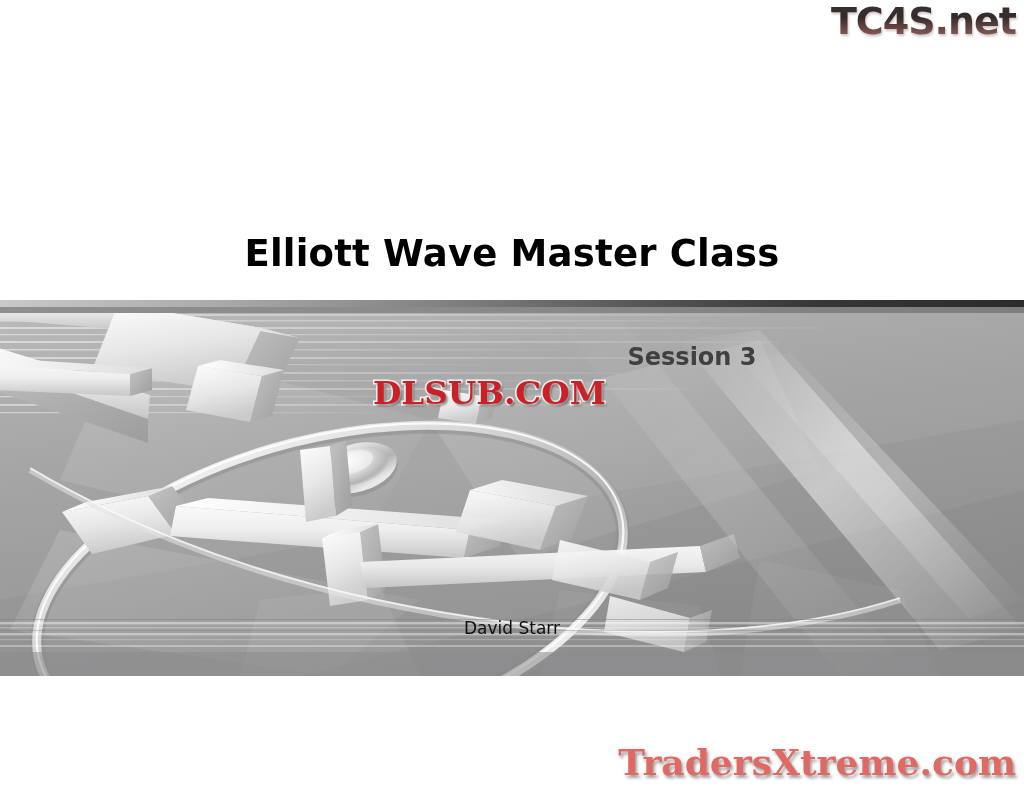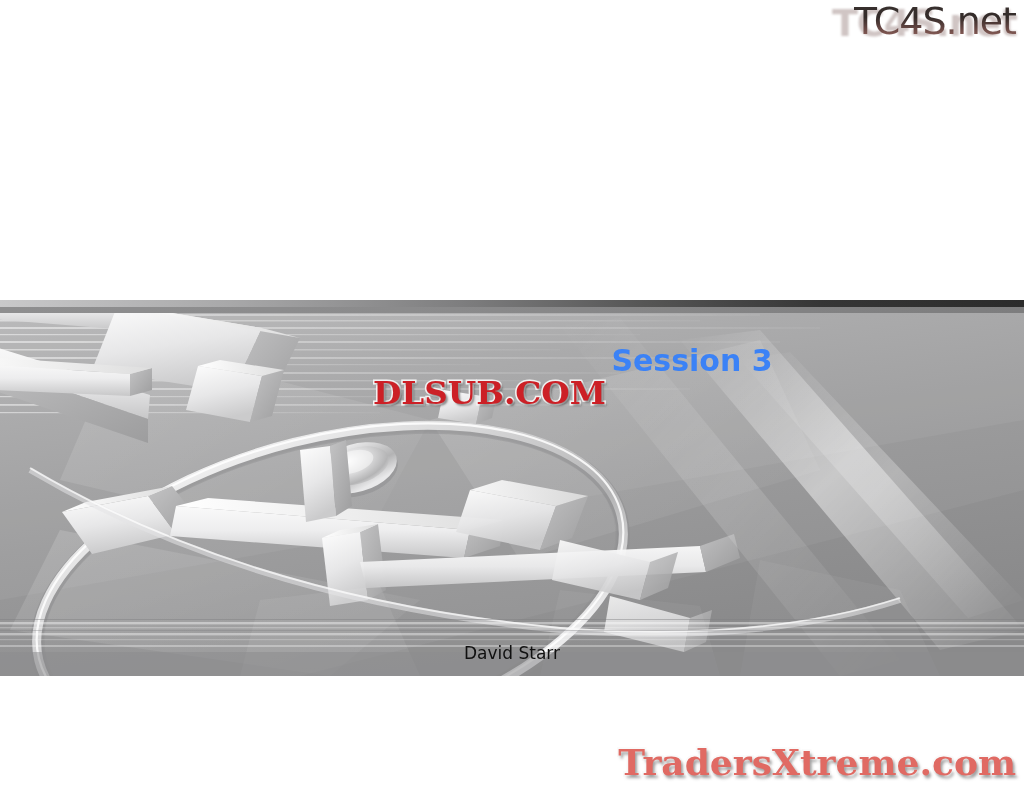--- a/index.html
+++ b/index.html
@@ -20,21 +20,21 @@
     inset: 0;
     background: #ffffff;
   }
 
   
   .tc4s-logo {
     position: absolute;
     top: 2px;
     right: 8px;
     font-family: "DejaVu Sans", "Liberation Sans", sans-serif;
-    font-weight: normal;
+    font-weight: bold;
     font-size: 38px;
     letter-spacing: -1px;
     line-height: 1;
     color: #2e2321;
     background: linear-gradient(180deg, #3a3230 0%, #332b29 40%, #6b4a46 72%, #9c6b64 100%);
     -webkit-background-clip: text;
     background-clip: text;
     -webkit-text-fill-color: transparent;
     text-shadow: none;
     white-space: nowrap;
@@ -79,23 +79,23 @@
   }
   .band svg { display: block; }
 
   
   .session-label {
     position: absolute;
     left: 0;
     right: 0;
     top: 343px;
     text-align: center;
-    font-size: 30px;
-    font-weight: bold;
-    color: #3b82f6;
+    font-size: 24px;
+    font-weight: bold;
+    color: #404040;
     padding-left: 360px;
     box-sizing: border-box;
     font-family: "DejaVu Sans", "Liberation Sans", sans-serif;
   }
 
   
   .dlsub-wm {
     position: absolute;
     left: 373px;
     top: 374px;
@@ -114,21 +114,21 @@
   }
   .dlsub-wm span {
     position: relative;
   }
 
   
   .presenter {
     position: absolute;
     left: 0;
     right: 0;
-    top: 643px;
+    top: 618px;
     text-align: center;
     font-size: 17px;
     color: #101010;
     font-family: "DejaVu Sans", "Liberation Sans", sans-serif;
   }
 
   
   .tx-wm {
     position: absolute;
     right: 8px;
@@ -144,20 +144,21 @@
   }
 </style>
 </head>
 <body>
 
 <div class="slide">
 
   <div class="tc4s-logo-shadow">TC4S.net</div>
   <div class="tc4s-logo">TC4S.net</div>
 
+  <div class="slide-title">Elliott Wave Master Class</div>
 
   <div class="band">
     <svg width="1024" height="376" viewBox="0 0 1024 376" xmlns="http://www.w3.org/2000/svg">
       <defs>
         <linearGradient id="bandBase" x1="0" y1="0" x2="0.35" y2="1">
           <stop offset="0%" stop-color="#b9b9ba"></stop>
           <stop offset="28%" stop-color="#a7a7a8"></stop>
           <stop offset="60%" stop-color="#9a9a9b"></stop>
           <stop offset="100%" stop-color="#8f8f90"></stop>
         </linearGradient>

